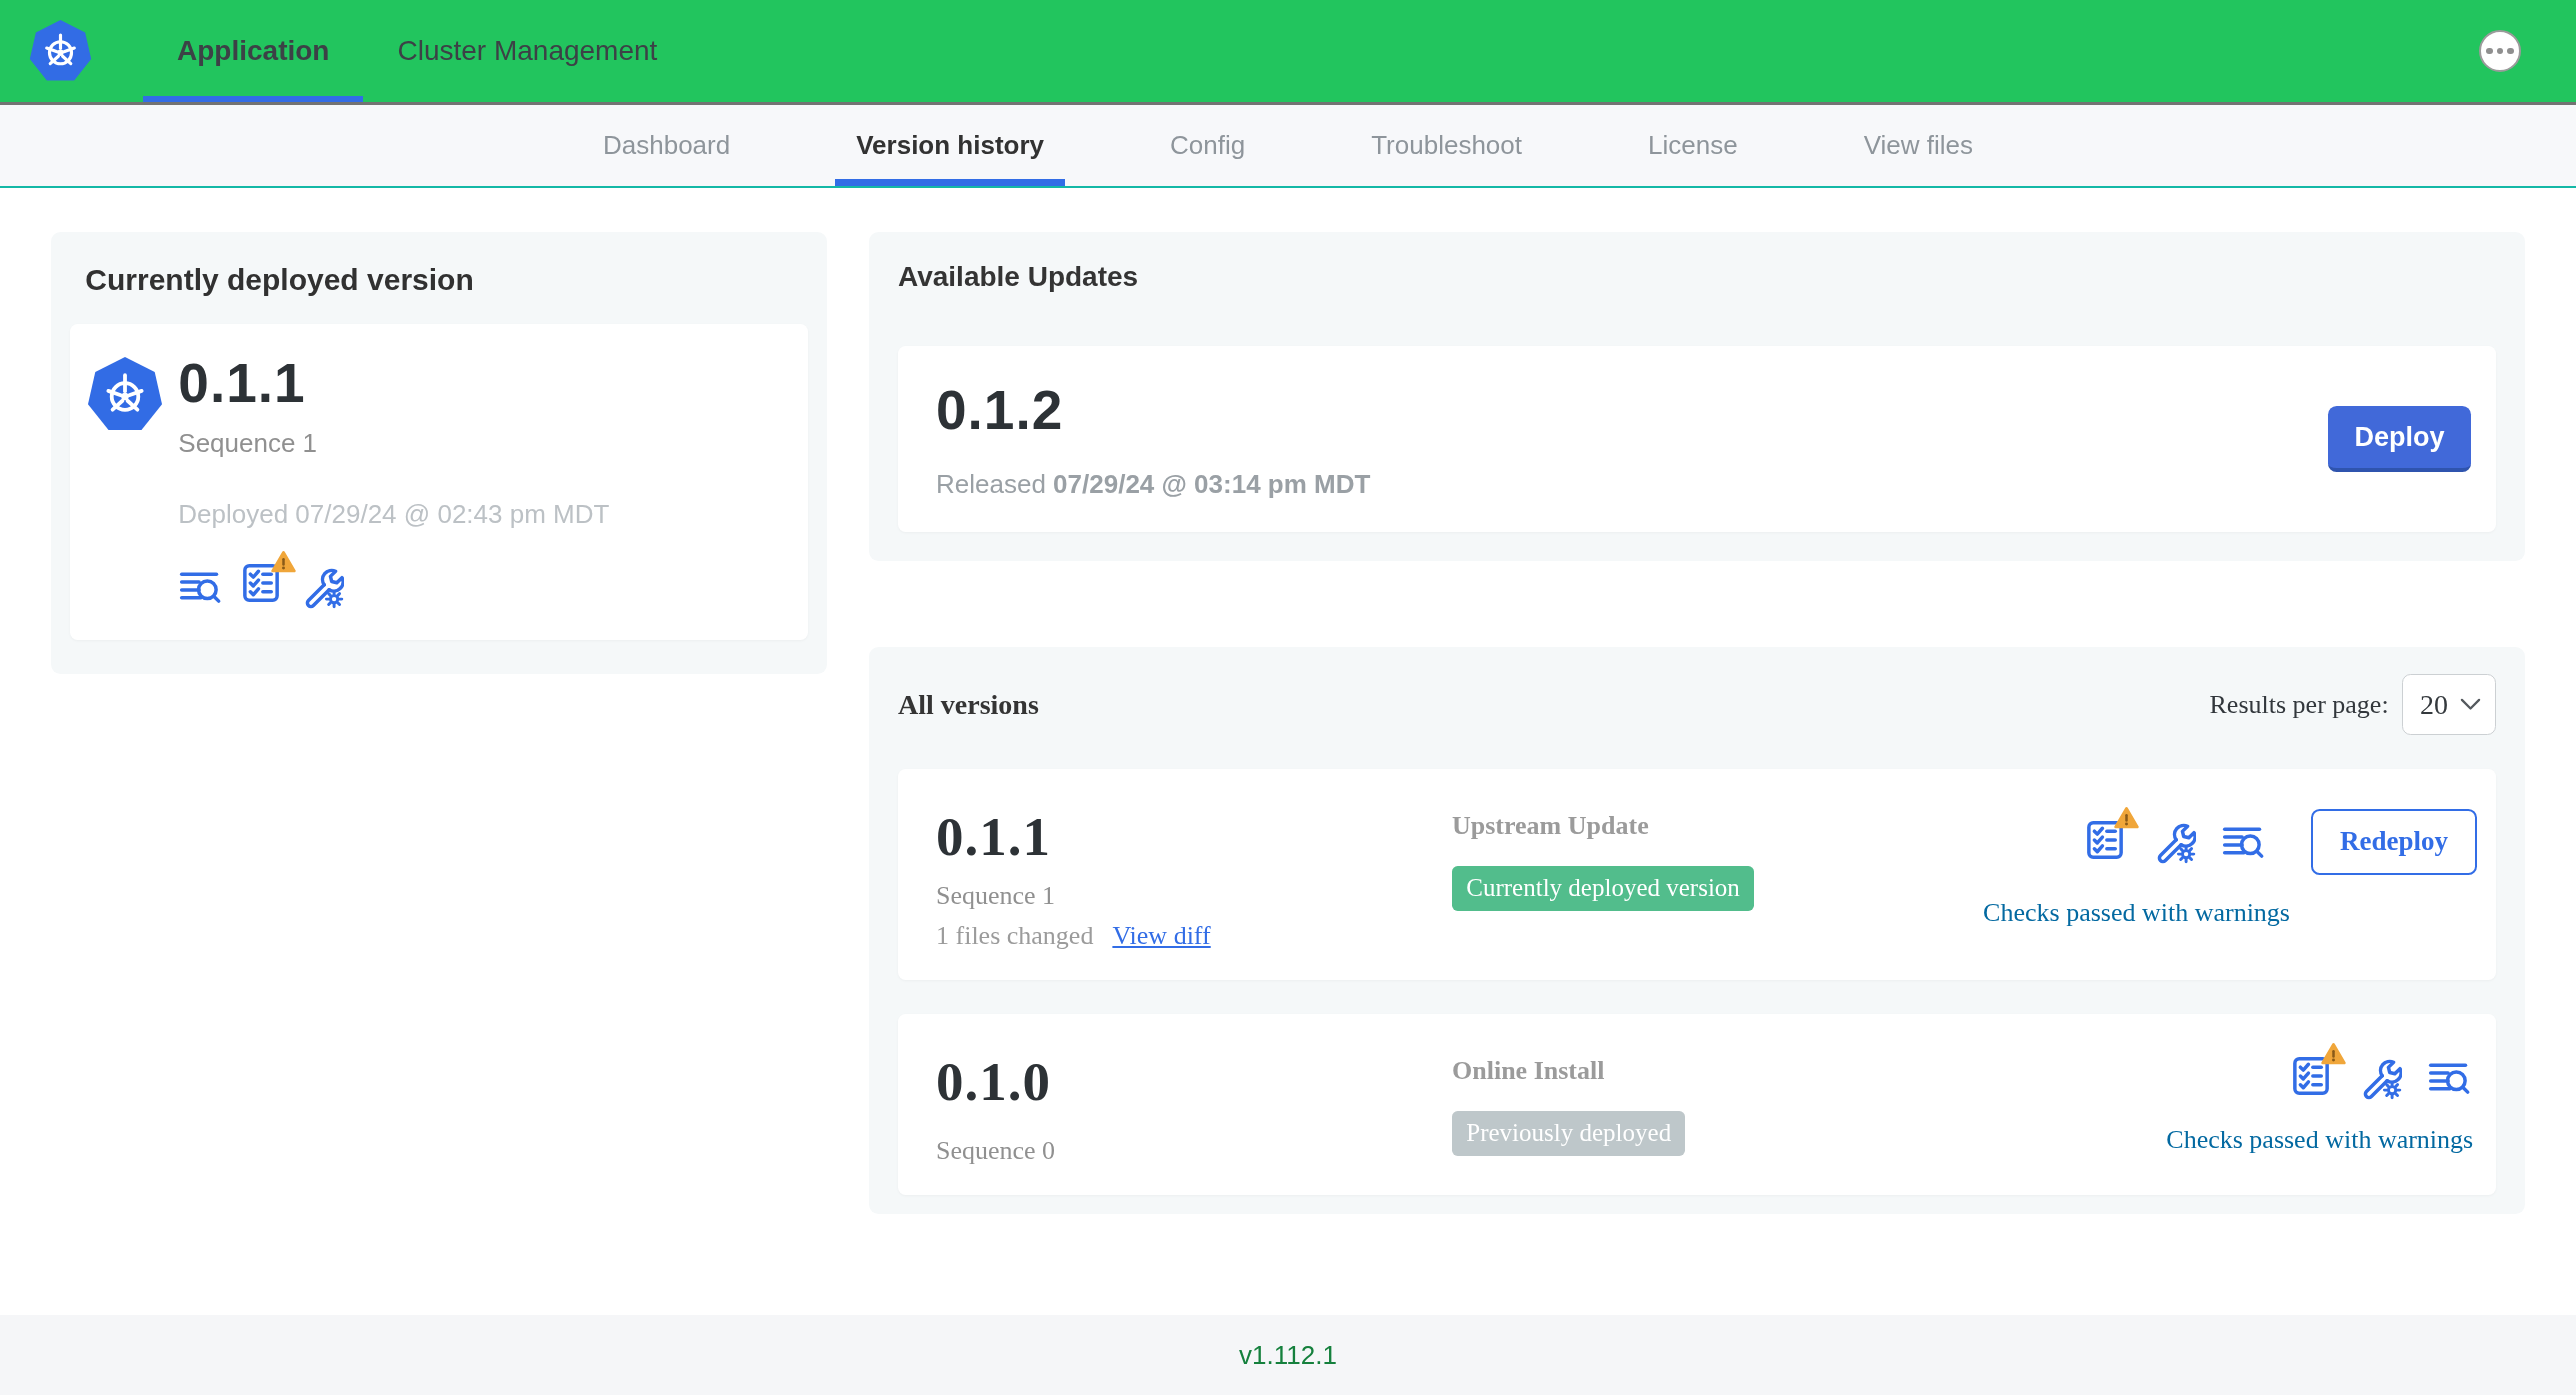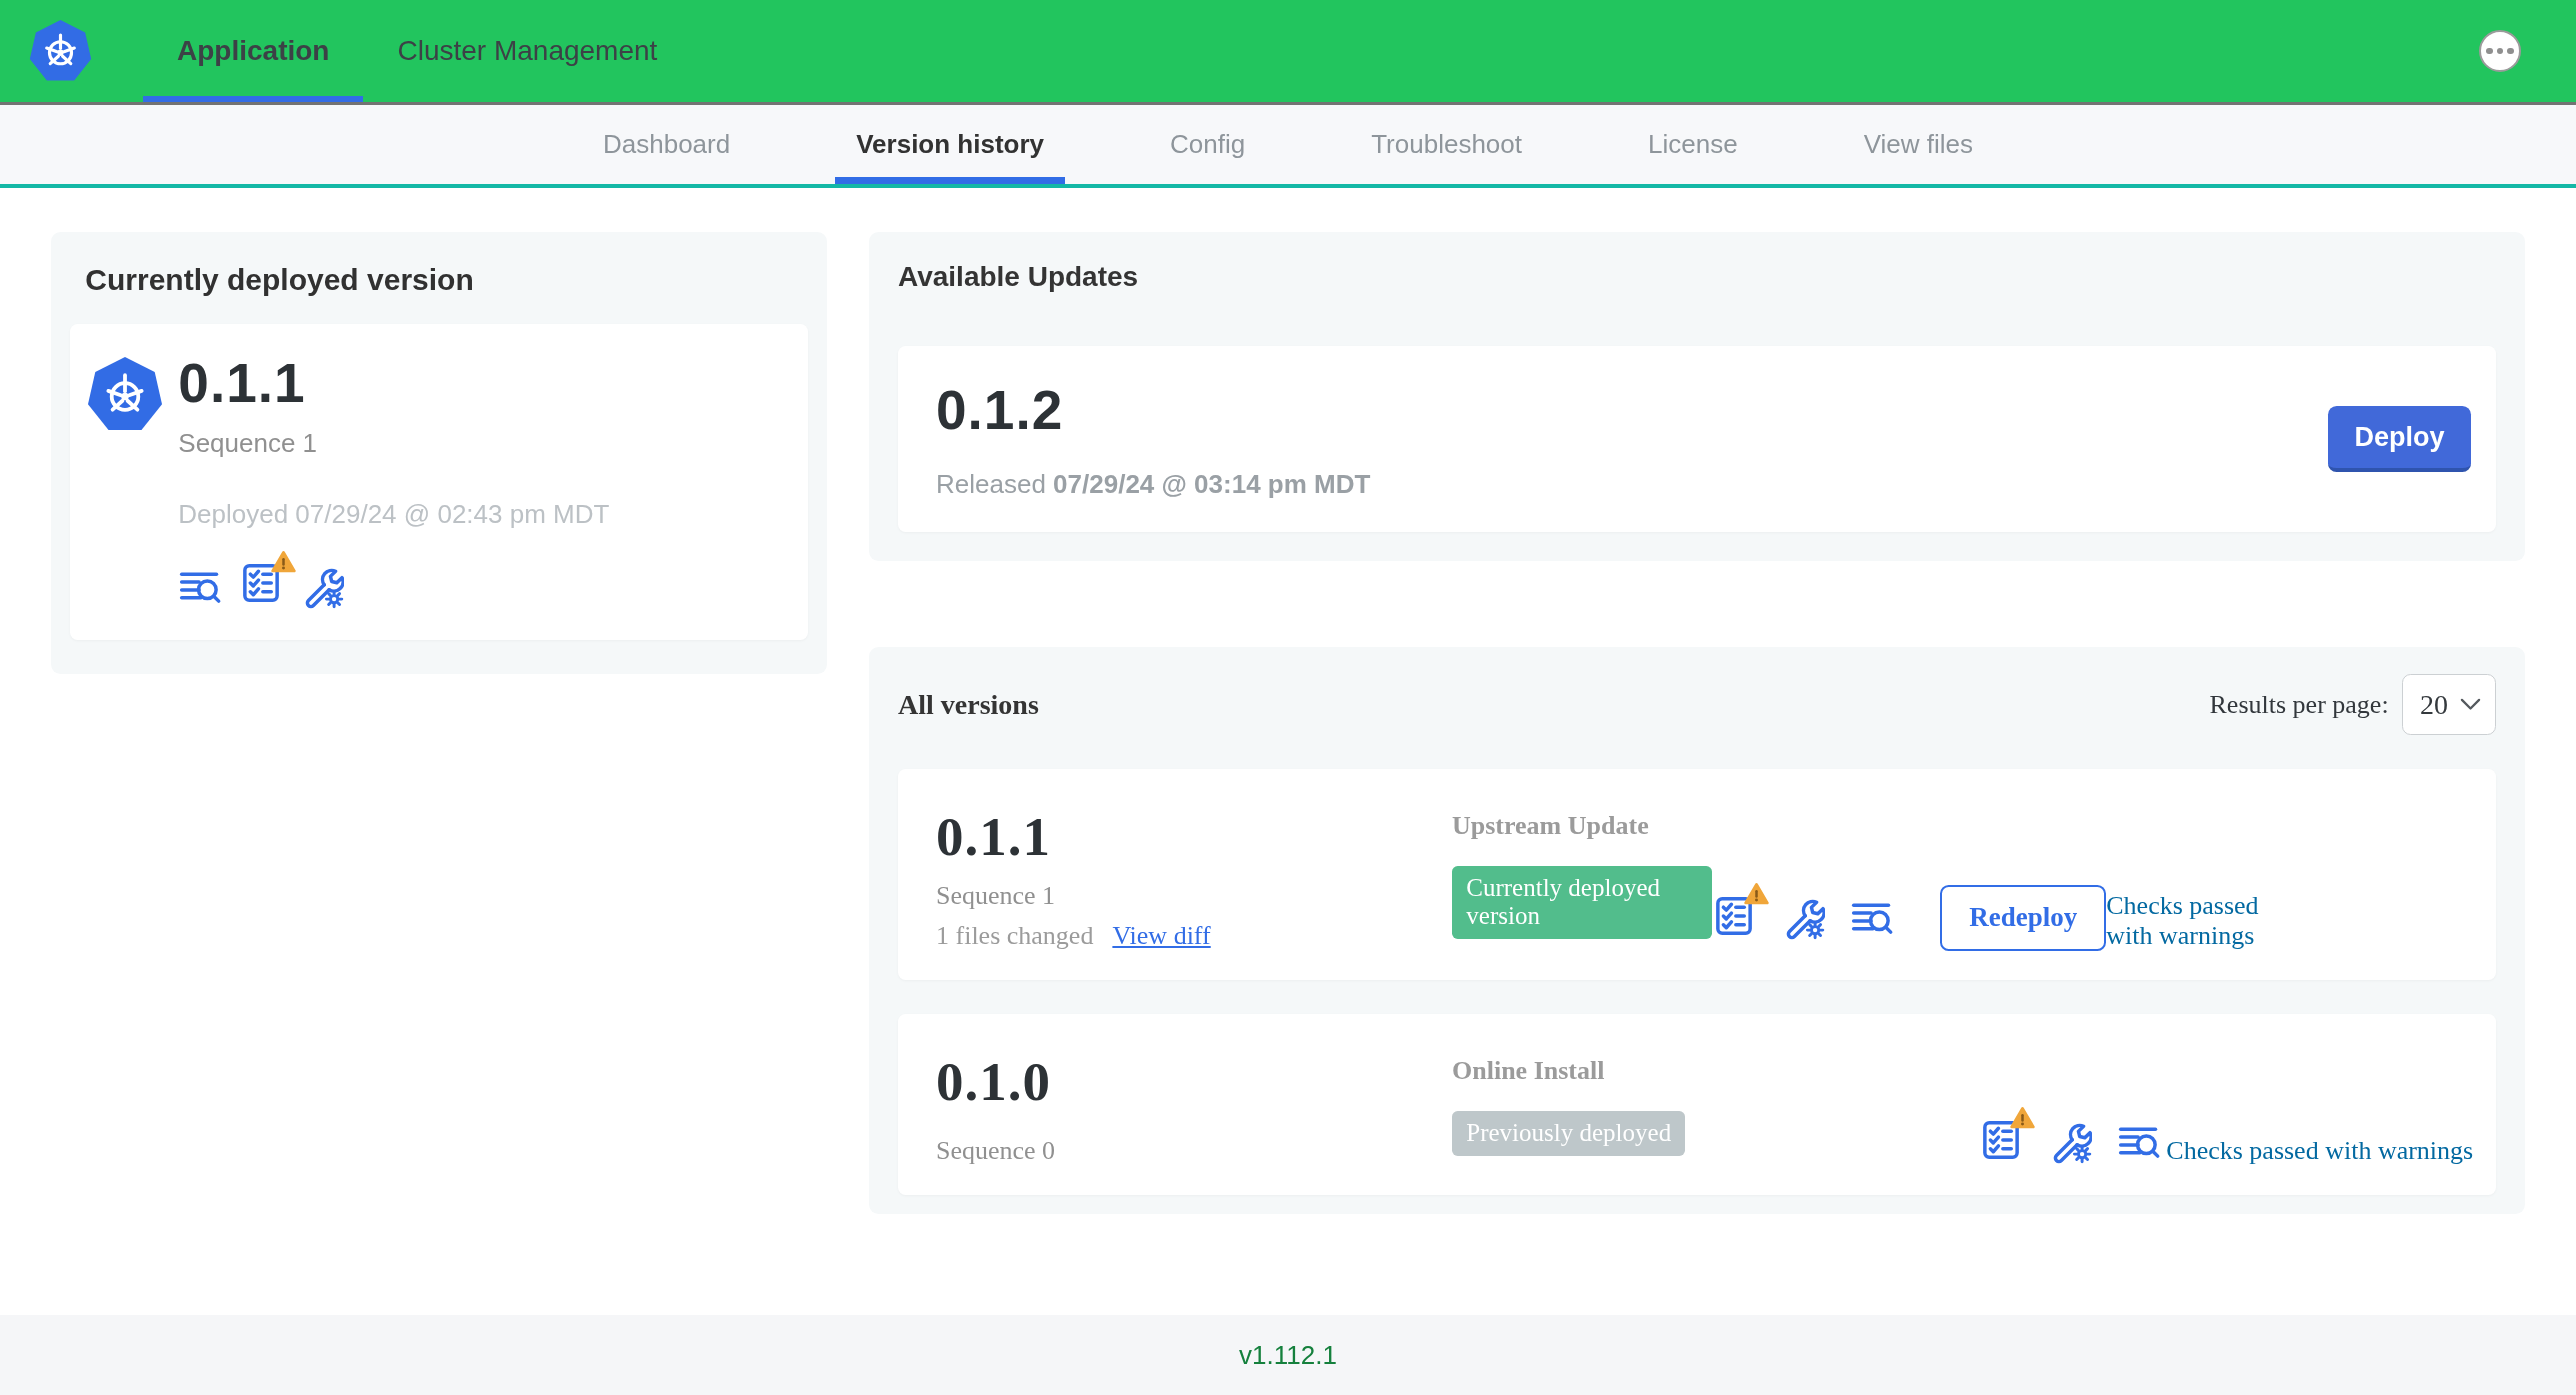--- a/index.html
+++ b/index.html
@@ -11,21 +11,21 @@
   .topbar { height:105px; flex:0 0 105px; display:flex; align-items:stretch; border-bottom:3px solid #737373; padding-left:19px; background:#22c55e; }
   .brand { display:flex; align-items:center; padding:0 9.5px; }
   .topbar-tabs { display:flex; margin-left:42px; }
   .topbar-tab { display:flex; align-items:center; padding:0 34px; font-size:28px; color:#3c4146; cursor:pointer; border-bottom:6.7px solid transparent; padding-top:6.7px; }
   .topbar-tab.active { border-bottom-color:#326de6; font-weight:700; }
   .topbar-right { margin-left:auto; display:flex; align-items:center; padding-right:55px; }
   .ellipsis-btn { width:42px; height:42px; border:2.4px solid #9b9b9b; border-radius:50%; display:flex; align-items:center; justify-content:center; gap:3.8px; cursor:pointer; background:#fff; }
   .ellipsis-btn .dot { width:6.7px; height:6.7px; border-radius:50%; background:#8f8f8f; }
 
   
-  .subnav { height:83px; flex:0 0 83px; background:#f7f8fa; border-bottom:4px solid #14b8a6; display:flex; justify-content:center; }
+  .subnav { height:83px; flex:0 0 83px; background:#f7f8fa; border-bottom:2px solid #14b8a6; display:flex; justify-content:center; }
   .subnav-tab { display:flex; align-items:center; padding:0 21px; margin:0 42px; font-size:26px; color:#8e959b; cursor:pointer; border-bottom:7.6px solid transparent; padding-top:7.6px; }
   .subnav-tab.active { color:#323232; font-weight:700; border-bottom-color:#326de6; }
 
   
   .content { flex:1 1 auto; display:flex; align-items:flex-start; gap:42px; padding:44px 51px 0 51px; background:#fff; }
   .card { background:#f5f8f9; border-radius:9.5px; }
 
   
   .left-col { width:776px; flex:0 0 776px; }
   .current-card { padding:31px 19px 34px 19px; }
@@ -57,21 +57,21 @@
   .version-row { background:#fff; border-radius:7.6px; padding:36px 19px 29px 38px; display:flex; margin-top:34px; box-shadow:0 1px 2.9px rgba(0,0,0,0.04); }
   .row-left { width:516px; flex:0 0 516px; }
   .files-line { display:flex; align-items:baseline; gap:19px; margin-top:9.5px; }
   .files-line .gray { font-size:26px; color:#9b9b9b; }
   .view-diff { font-size:26px; color:#326de6; text-decoration:underline; cursor:pointer; }
   .row-mid { flex:1 1 auto; padding-top:5.7px; }
   .src-txt { font-size:26px; font-weight:700; color:#9b9b9b; }
   .badge { display:inline-block; margin-top:25px; padding:8.6px 14.3px; border-radius:5.7px; font-size:25px; color:#fff; }
   .badge.green { background:#52bd8c; }
   .badge.gray { background:#bec7ca; }
-  .row-right { margin-left:auto; display:flex; align-items:flex-end; padding-top:3.8px; }
+  .row-right { margin-left:auto; display:flex; flex-direction:column; align-items:flex-end; padding-top:3.8px; }
   .actions-line { display:flex; align-items:center; gap:25px; }
   .redeploy-btn { width:166px; height:66px; background:#fff; border:2.9px solid #326de6; border-radius:8.6px; color:#326de6; font-family:inherit; font-size:27px; font-weight:700; cursor:pointer; margin-left:21px; }
   .status-txt { font-size:26px; color:#0369a1; margin-top:23px; }
   .status-txt.offset { margin-right:187px; }
   .status-txt.flush { margin-right:3.8px; }
 
   
   .ic { display:inline-block; }
   .ic svg { display:block; }
   .check-wrap { position:relative; display:inline-block; }

